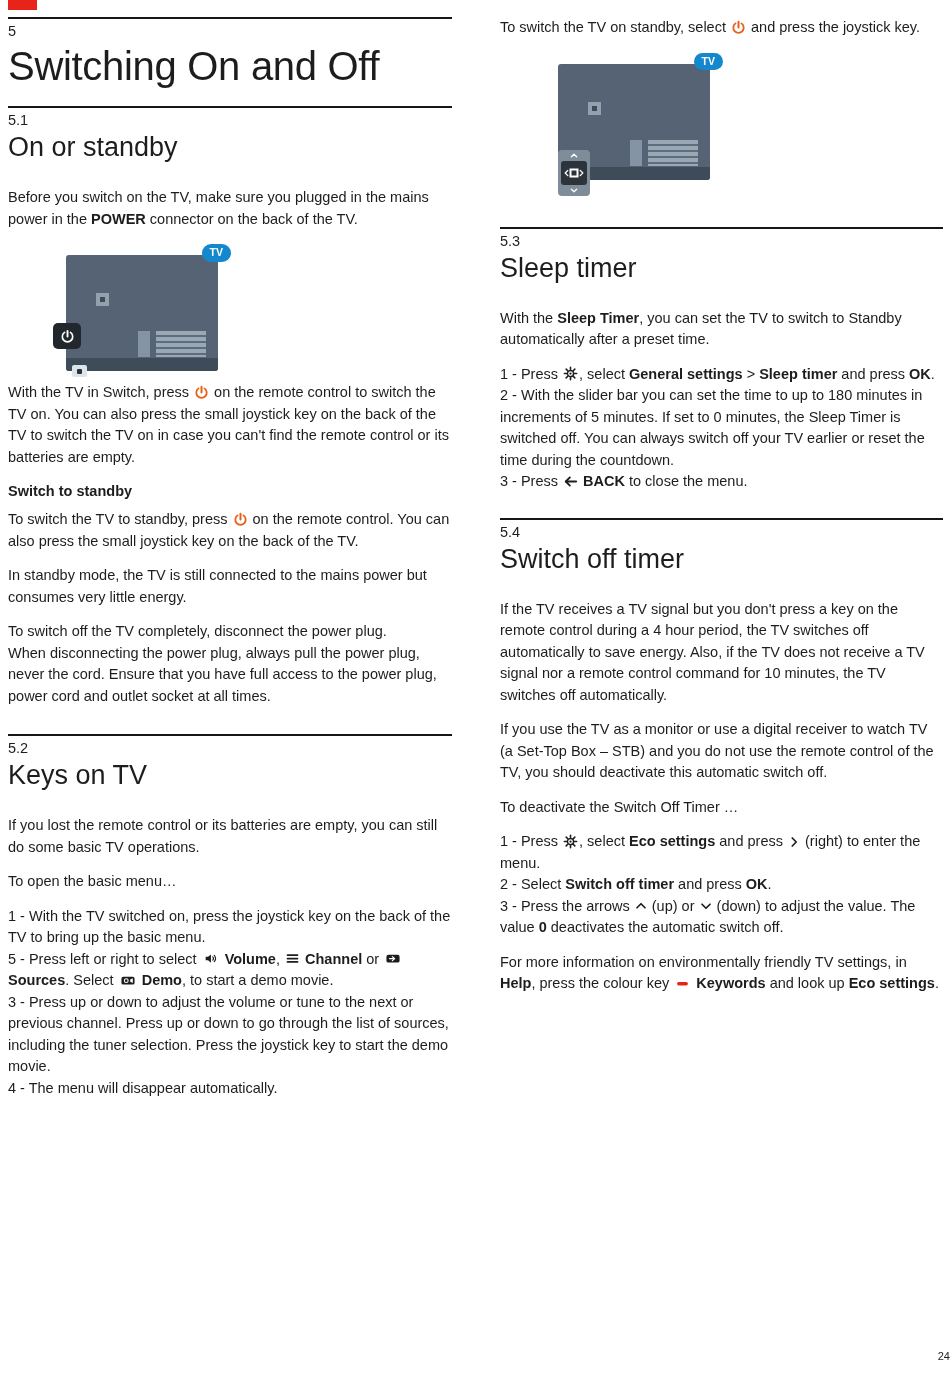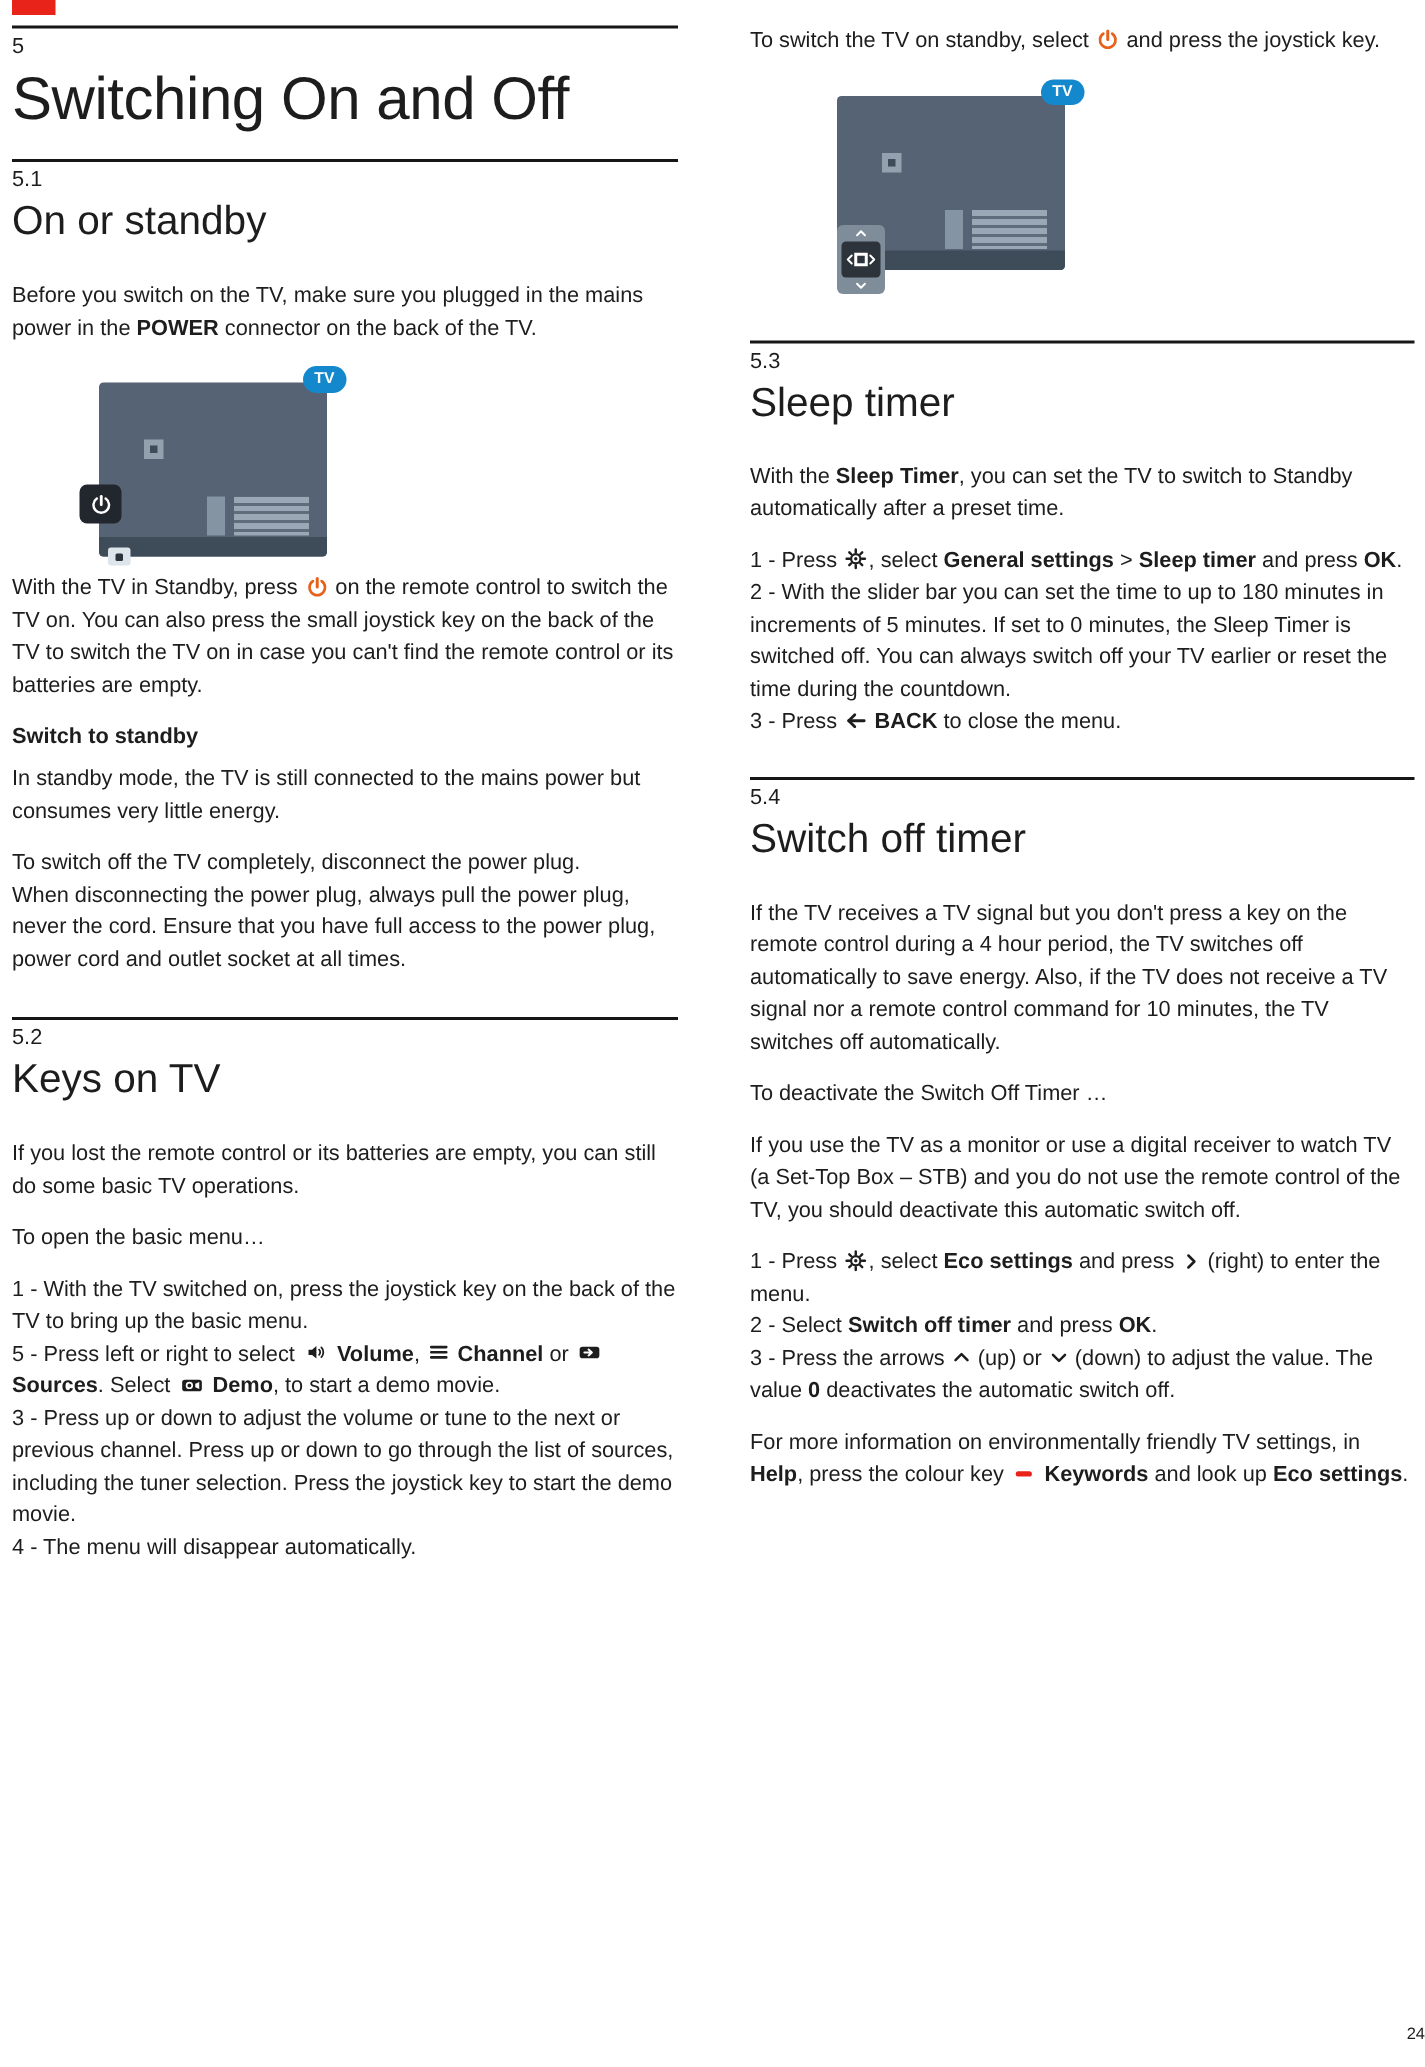--- a/index.html
+++ b/index.html
@@ -97,25 +97,29 @@
               <path d="M12 3v9" stroke="#fff" stroke-width="3" stroke-linecap="round" fill="none"></path>
               <path d="M7.3 5.4a8.3 8.3 0 1 0 9.4 0" stroke="#fff" stroke-width="2.6" fill="none" stroke-linecap="round"></path>
             </svg>
         </span>
         <span class="power-sub">
             <i class="dot"></i>
           </span>
       </div>
     </figure>
 
-    <p><span>With the TV in Standby, press </span><span class="inline-icon ic-power"><svg viewBox="0 0 24 24">
+    <p><span>With the TV in Switch, press </span><span class="inline-icon ic-power"><svg viewBox="0 0 24 24">
             <path d="M12 2.6v9.2" stroke="currentColor" stroke-width="3.2" stroke-linecap="round" fill="none"></path>
             <path d="M7.3 5.4a8.3 8.3 0 1 0 9.4 0" stroke="currentColor" stroke-width="2.9" fill="none" stroke-linecap="round"></path>
           </svg></span><span> on the remote control to switch the TV on. You can also press the small joystick key on the back of the TV to switch the TV on in case you can't find the remote control or its batteries are empty.</span></p>
     <h3 class="subheading">Switch to standby</h3>
+    <p><span>To switch the TV to standby, press </span><span class="inline-icon ic-power"><svg viewBox="0 0 24 24">
+            <path d="M12 2.6v9.2" stroke="currentColor" stroke-width="3.2" stroke-linecap="round" fill="none"></path>
+            <path d="M7.3 5.4a8.3 8.3 0 1 0 9.4 0" stroke="currentColor" stroke-width="2.9" fill="none" stroke-linecap="round"></path>
+          </svg></span><span> on the remote control. You can also press the small joystick key on the back of the TV.</span></p>
     <p><span>In standby mode, the TV is still connected to the mains power but consumes very little energy.</span></p>
     <p><span>To switch off the TV completely, disconnect the power plug.</span><br><span>When disconnecting the power plug, always pull the power plug, never the cord. Ensure that you have full access to the power plug, power cord and outlet socket at all times.</span></p>
 
     <hr class="rule rule-52">
     <div class="sec-num">5.2</div>
     <h2 class="section-title">Keys on TV</h2>
     <p><span>If you lost the remote control or its batteries are empty, you can still do some basic TV operations.</span></p>
     <p><span>To open the basic menu…</span></p>
     <div class="steps">
       <p><span>1 -  With the TV switched on, press the joystick key on the back of the TV to bring up the basic menu.</span></p>
@@ -194,22 +198,22 @@
                 <path d="M21 12H4.5"></path>
                 <path d="M11 5.5L4.5 12l6.5 6.5"></path>
               </g>
             </svg></span><span> </span><b>BACK</b><span> to close the menu.</span></p>
     </div>
 
     <hr class="rule rule-54">
     <div class="sec-num">5.4</div>
     <h2 class="section-title">Switch off timer</h2>
     <p><span>If the TV receives a TV signal but you don't press a key on the remote control during a 4 hour period, the TV switches off automatically to save energy. Also, if the TV does not receive a TV signal nor a remote control command for 10 minutes, the TV switches off automatically.</span></p>
+    <p><span>If you use the TV as a monitor or use a digital receiver to watch TV (a Set-Top Box – STB) and you do not use the remote control of the TV, you should deactivate this automatic switch off.</span></p>
     <p><span>To deactivate the Switch Off Timer …</span></p>
-    <p><span>If you use the TV as a monitor or use a digital receiver to watch TV (a Set-Top Box – STB) and you do not use the remote control of the TV, you should deactivate this automatic switch off.</span></p>
     <div class="steps">
       <p><span>1 -  Press </span><span class="inline-icon ic-dark"><svg viewBox="0 0 24 24">
               <circle cx="12" cy="12" r="5" stroke="currentColor" stroke-width="2.4" fill="none"></circle>
               <circle cx="12" cy="12" r="1.8" fill="currentColor"></circle>
               <g stroke="currentColor" stroke-width="2.6" stroke-linecap="round" fill="none">
                 <path d="M12 2.2v3M12 18.8v3M2.2 12h3M18.8 12h3M5.1 5.1l2.1 2.1M16.8 16.8l2.1 2.1M18.9 5.1l-2.1 2.1M7.2 16.8l-2.1 2.1"></path>
               </g>
             </svg></span><span>, select </span><b>Eco settings</b><span> and press </span><span class="inline-icon ic-dark ic-chev"><svg viewBox="0 0 24 24">
               <path d="M8.5 4l8 8-8 8" stroke="currentColor" stroke-width="3.4" fill="none" stroke-linecap="round" stroke-linejoin="round"></path>
             </svg></span><span> (right) to enter the menu.</span></p>

